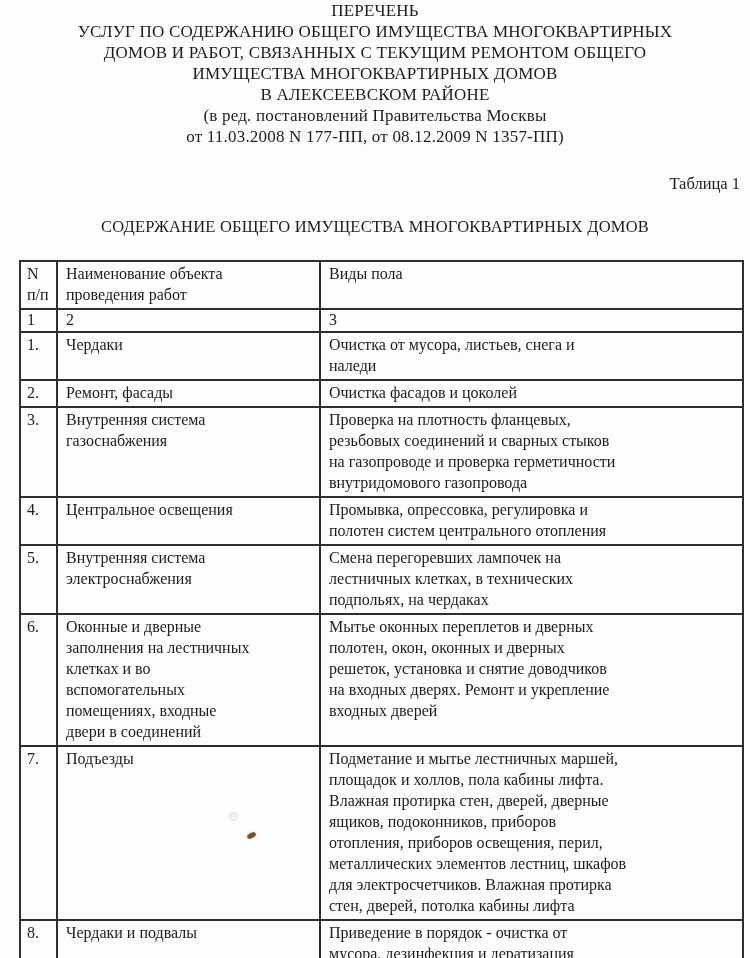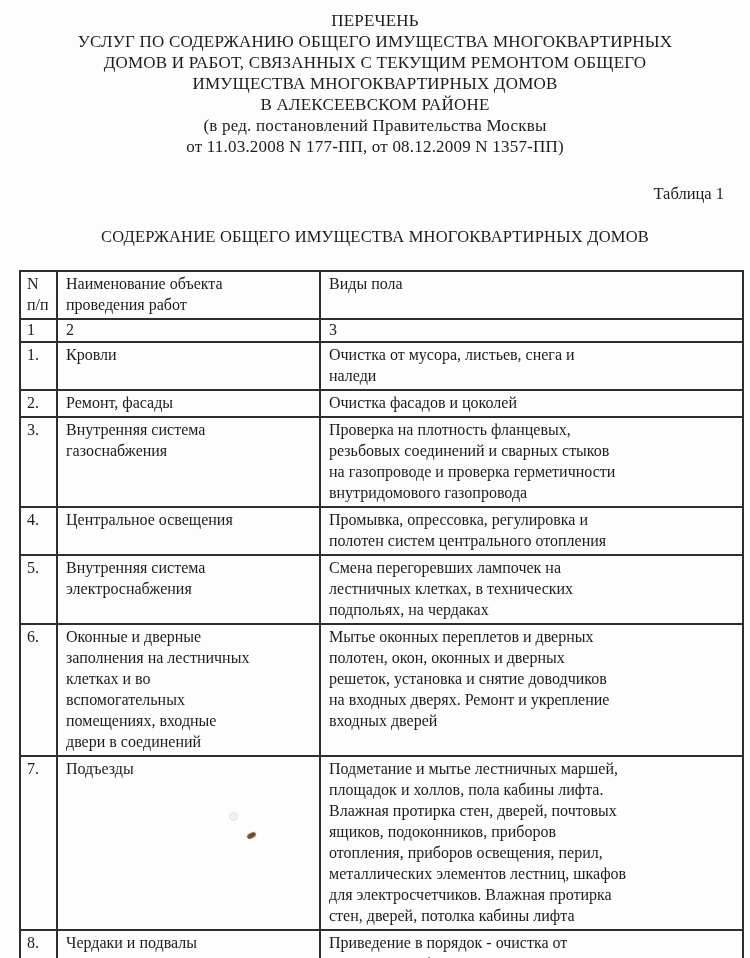--- a/index.html
+++ b/index.html
@@ -11,30 +11,29 @@
     position: relative;
     width: 750px;
     height: 958px;
     margin: 0 auto;
     background: #fdfdfd;
     color: #1c1c1c;
     font-family: "Liberation Serif", "DejaVu Serif", serif;
     overflow: hidden;
   }
   .doc-title {
-    padding-top: 10px;
     text-align: center;
     font-size: 17px;
     line-height: 21px;
     white-space: pre-line;
     letter-spacing: 0.2px;
   }
   .table-label {
     margin-top: 27px;
-    margin-right: 26px;
+    margin-right: 10px;
     text-align: right;
     font-size: 16.5px;
     line-height: 19px;
   }
   .section-title {
     margin-top: 24px;
     text-align: center;
     font-size: 16.5px;
     line-height: 20px;
     letter-spacing: 0.2px;
@@ -121,21 +120,21 @@
       </tr>
       <tr class="colnums">
         <td class="c-num">1</td>
         <td>2</td>
         <td>3</td>
       </tr>
     </thead>
     <tbody>
       <tr>
         <td class="c-num">1.</td>
-        <td>Кровли</td>
+        <td>Чердаки</td>
         <td>Очистка от мусора, листьев, снега и
 наледи</td>
       </tr>
       <tr>
         <td class="c-num">2.</td>
         <td>Ремонт, фасады</td>
         <td>Очистка фасадов и цоколей</td>
       </tr>
       <tr>
         <td class="c-num">3.</td>
@@ -172,21 +171,21 @@
 полотен, окон, оконных и дверных
 решеток, установка и снятие доводчиков
 на входных дверях. Ремонт и укрепление
 входных дверей</td>
       </tr>
       <tr>
         <td class="c-num">7.</td>
         <td>Подъезды</td>
         <td>Подметание и мытье лестничных маршей,
 площадок и холлов, пола кабины лифта.
-Влажная протирка стен, дверей, почтовых
+Влажная протирка стен, дверей, дверные
 ящиков, подоконников, приборов
 отопления, приборов освещения, перил,
 металлических элементов лестниц, шкафов
 для электросчетчиков. Влажная протирка
 стен, дверей, потолка кабины лифта</td>
       </tr>
       <tr>
         <td class="c-num">8.</td>
         <td>Чердаки и подвалы</td>
         <td>Приведение в порядок - очистка от

